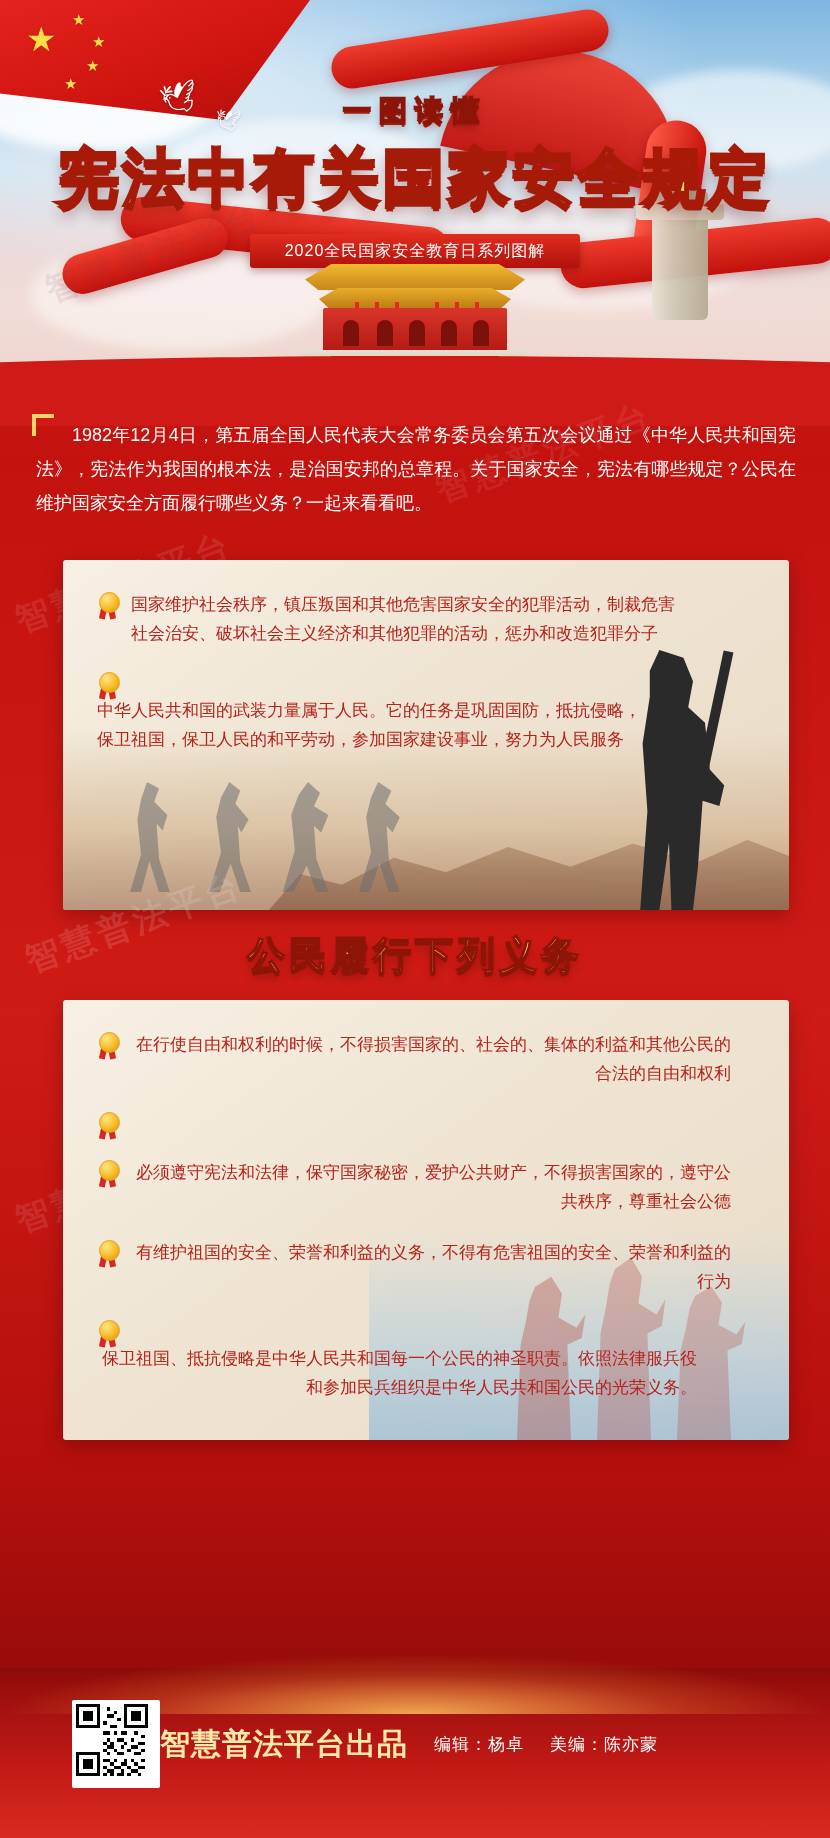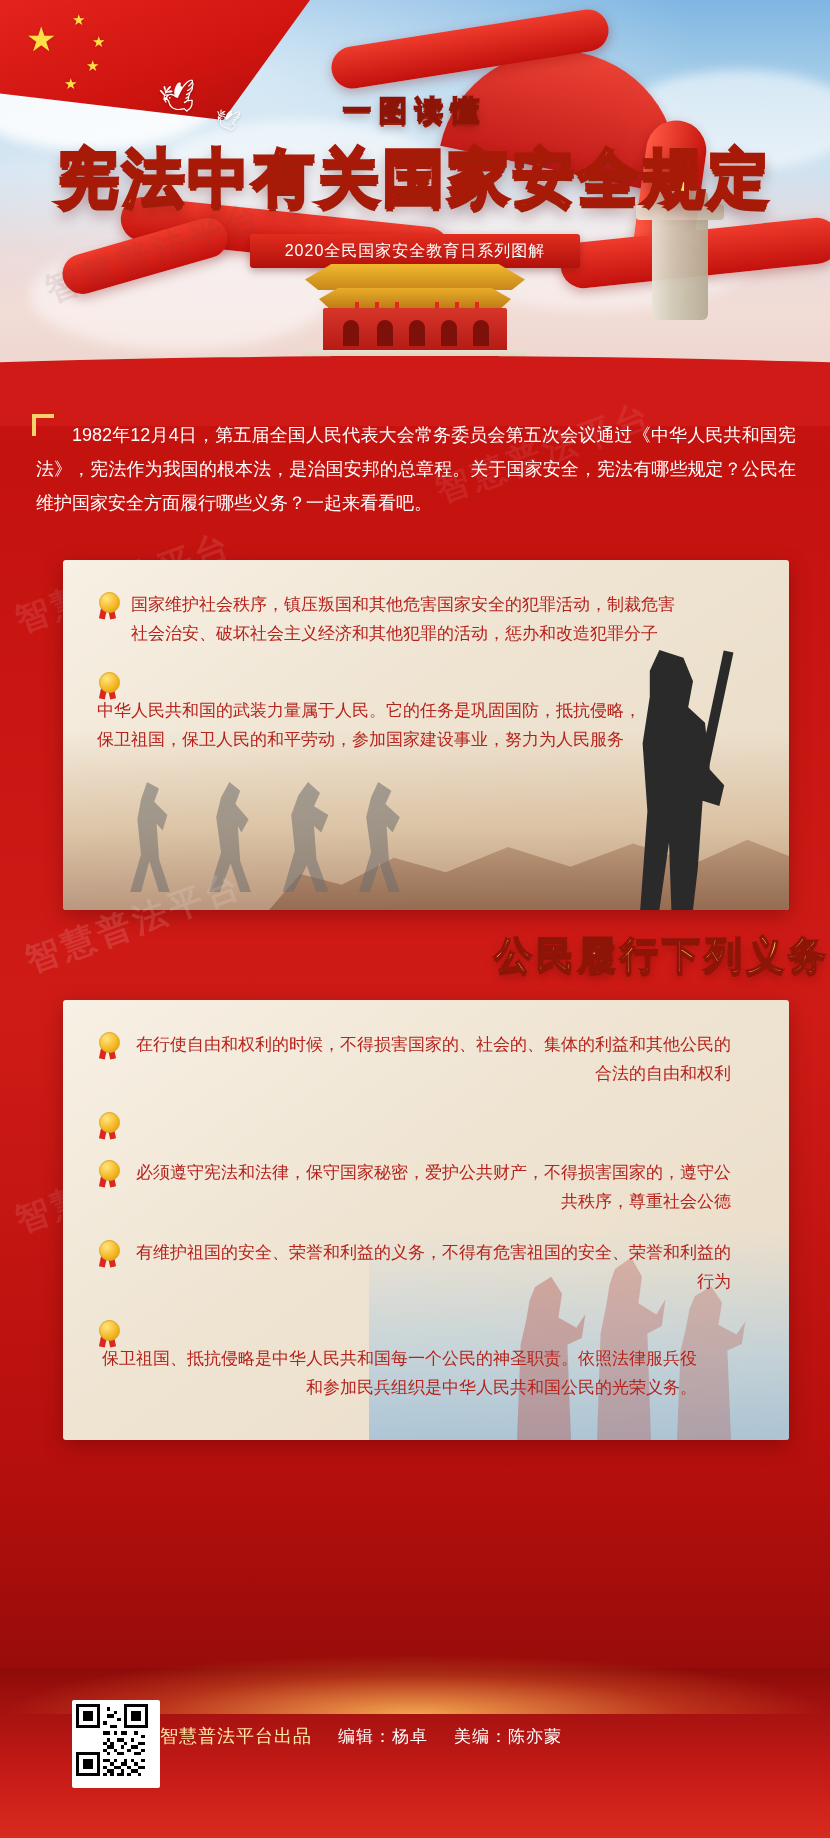--- a/index.html
+++ b/index.html
@@ -209,21 +209,21 @@
   .sa1{right:200px;}
   .sa2{right:120px;height:190px;opacity:.3;}
   .sa3{right:40px;height:160px;opacity:.28;}
   .blue-sky{
     position:absolute;right:0;bottom:0;width:420px;height:210px;
     background:linear-gradient(180deg,rgba(180,210,235,0) 0%, rgba(150,195,230,.45) 60%, rgba(120,175,220,.55) 100%);
   }
 
   
   .section-title{
-    position:absolute;left:0;top:930px;width:830px;text-align:right;
+    position:absolute;left:0;top:930px;width:830px;text-align:center;
     font-size:38px;font-weight:900;letter-spacing:4px;
     color:#ffe06a;
     -webkit-text-stroke:1.5px #8c1508;
     text-shadow:0 3px 0 #8f1405, 0 6px 10px rgba(70,0,0,.4);
   }
 
   
   .footer{
     position:absolute;left:0;bottom:0;width:830px;height:170px;
     background:linear-gradient(180deg,#8e0b09 0%,#a51210 25%,#c41a16 60%,#d82b1f 100%);
@@ -234,21 +234,21 @@
   }
   .qr{
     position:absolute;left:72px;top:32px;width:80px;height:80px;background:#fff;padding:4px;border-radius:2px;
   }
   .qr svg{display:block;}
   .footer-text{
     position:absolute;left:160px;top:56px;width:620px;
     color:#ffffff;font-size:20px;font-weight:700;letter-spacing:1px;
     display:flex;align-items:center;gap:26px;
   }
-  .footer-brand{color:#ffe9a8;font-size:18px;font-weight:400;}
+  .footer-brand{color:#ffe9a8;font-size:30px;font-weight:700;}
   .footer-meta{font-size:17px;font-weight:400;color:#fff;}
 
   
   .wm{
     position:absolute;color:rgba(255,255,255,.10);font-size:34px;font-weight:700;
     letter-spacing:4px;transform:rotate(-20deg);pointer-events:none;user-select:none;
   }
   .wm-a{left:10px;top:560px;}
   .wm-b{left:470px;top:600px;}
   .wm-c{left:20px;top:900px;color:rgba(255,255,255,.13);}

